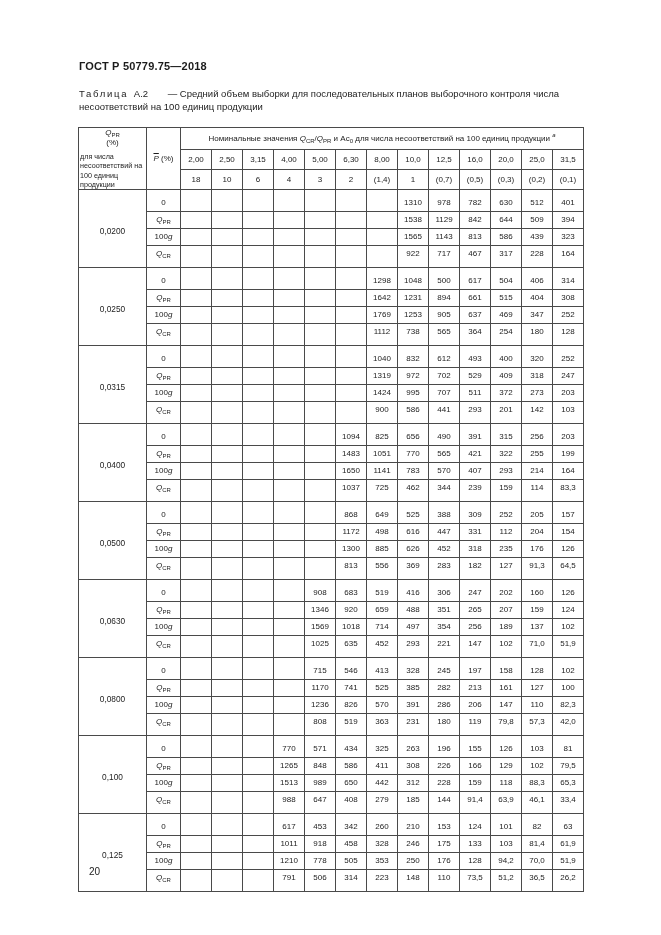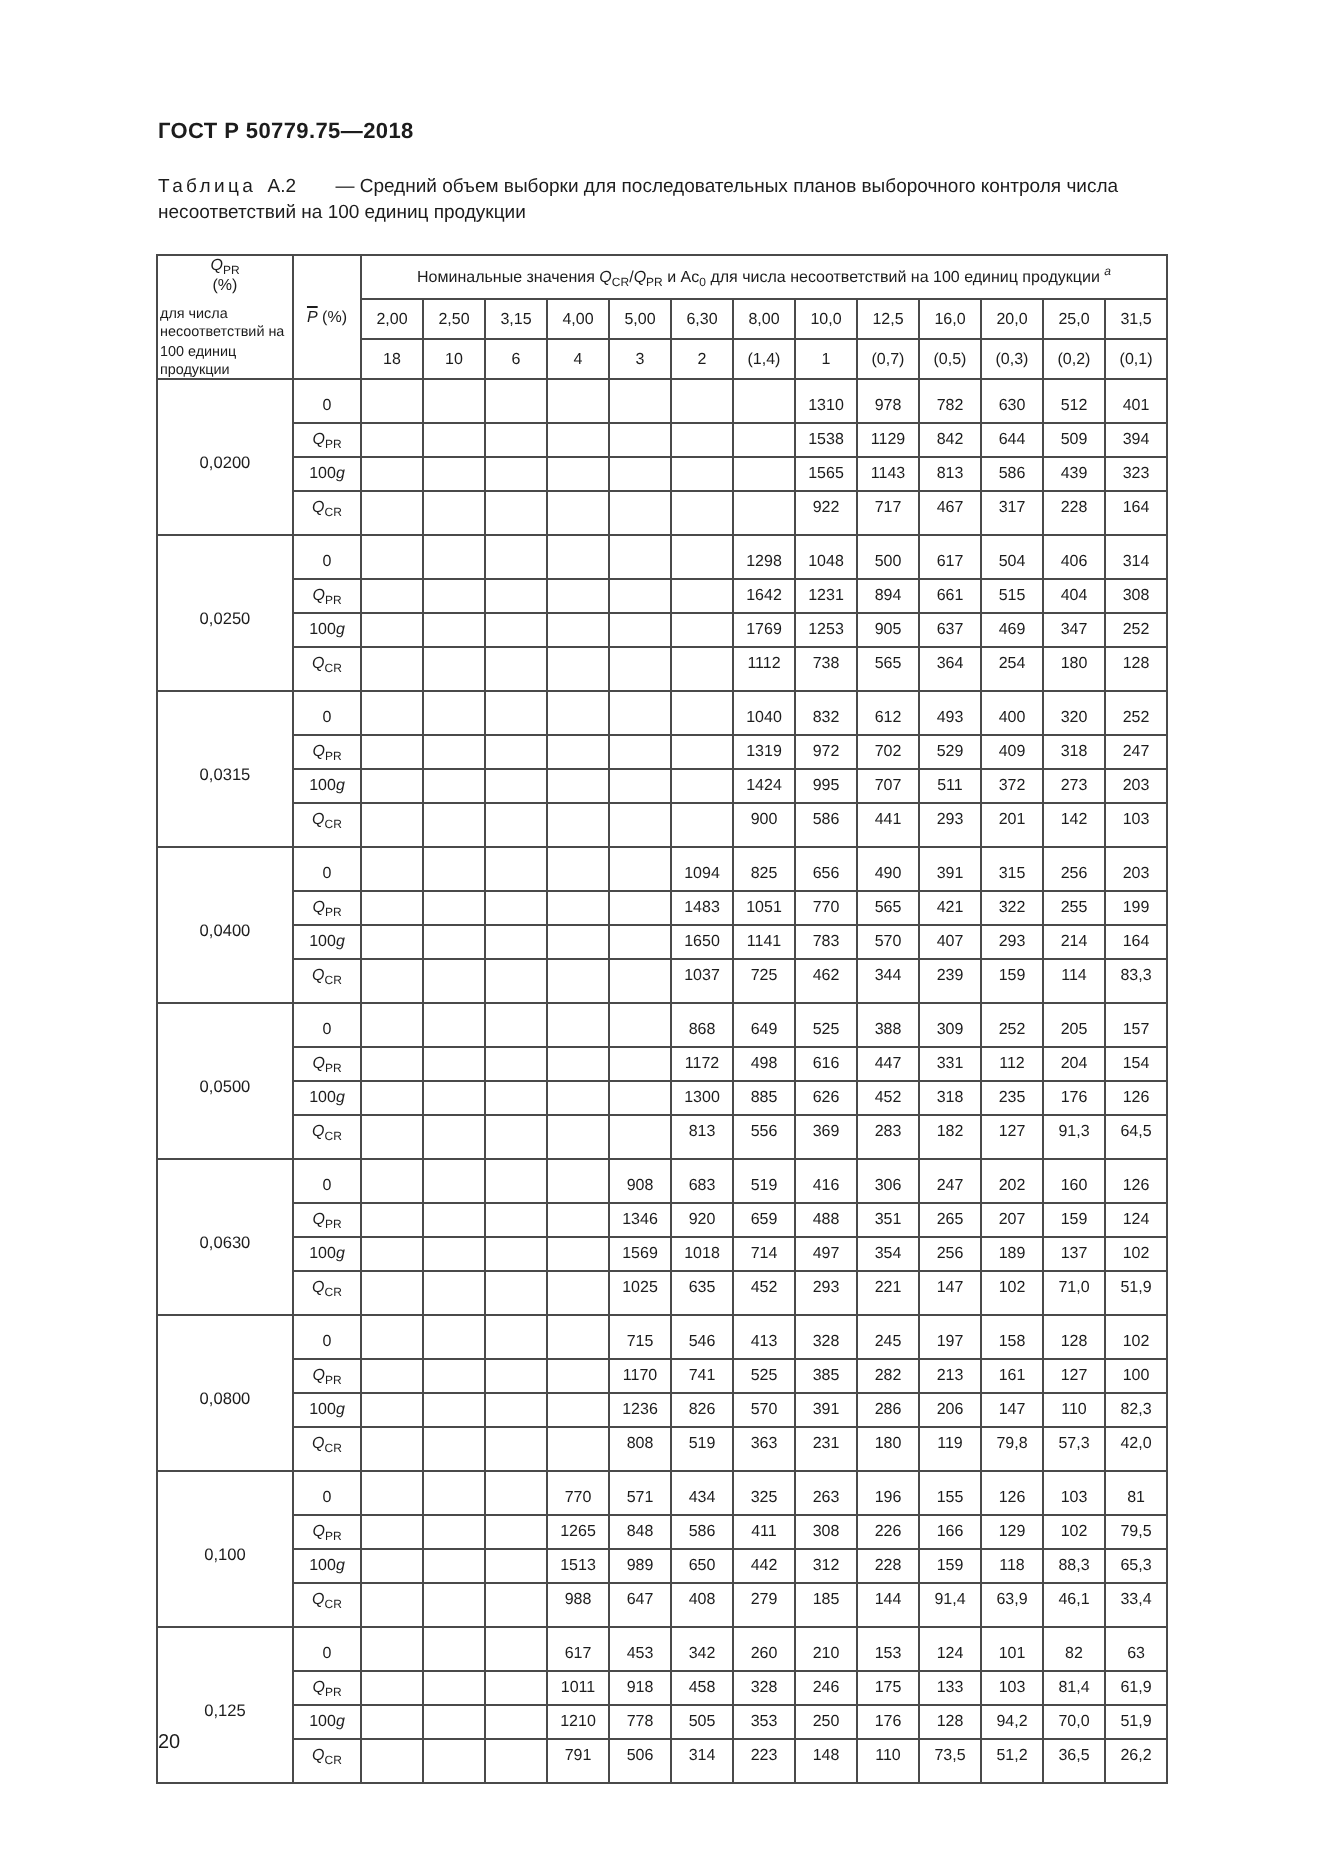--- a/index.html
+++ b/index.html
@@ -50,21 +50,21 @@
   tbody td.qpr-cell { border: 1px solid #4a4a4a; font-size: 8.3px; }
   tbody tr.group-start td { border-top: 1px solid #4a4a4a; padding-top: 5px; }
   tbody tr.group-end td { padding-bottom: 5px; }
 
   .it { font-style: italic; }
   .ov { text-decoration: overline; }
   sub { font-size: 6px; line-height: 0; vertical-align: baseline; position: relative; top: 2px; }
   sup { font-size: 6px; line-height: 0; }
 
   .page-number {
-    position: absolute; left: 79px; top: 866px;
+    position: absolute; left: 89px; top: 866px;
     font-size: 10px;
   }
 </style>
 </head>
 <body>
 
 <div class="page">
   <div class="doc-code">ГОСТ Р 50779.75—2018</div>
   <p class="caption">
     <span class="caption-word">Таблица</span>

